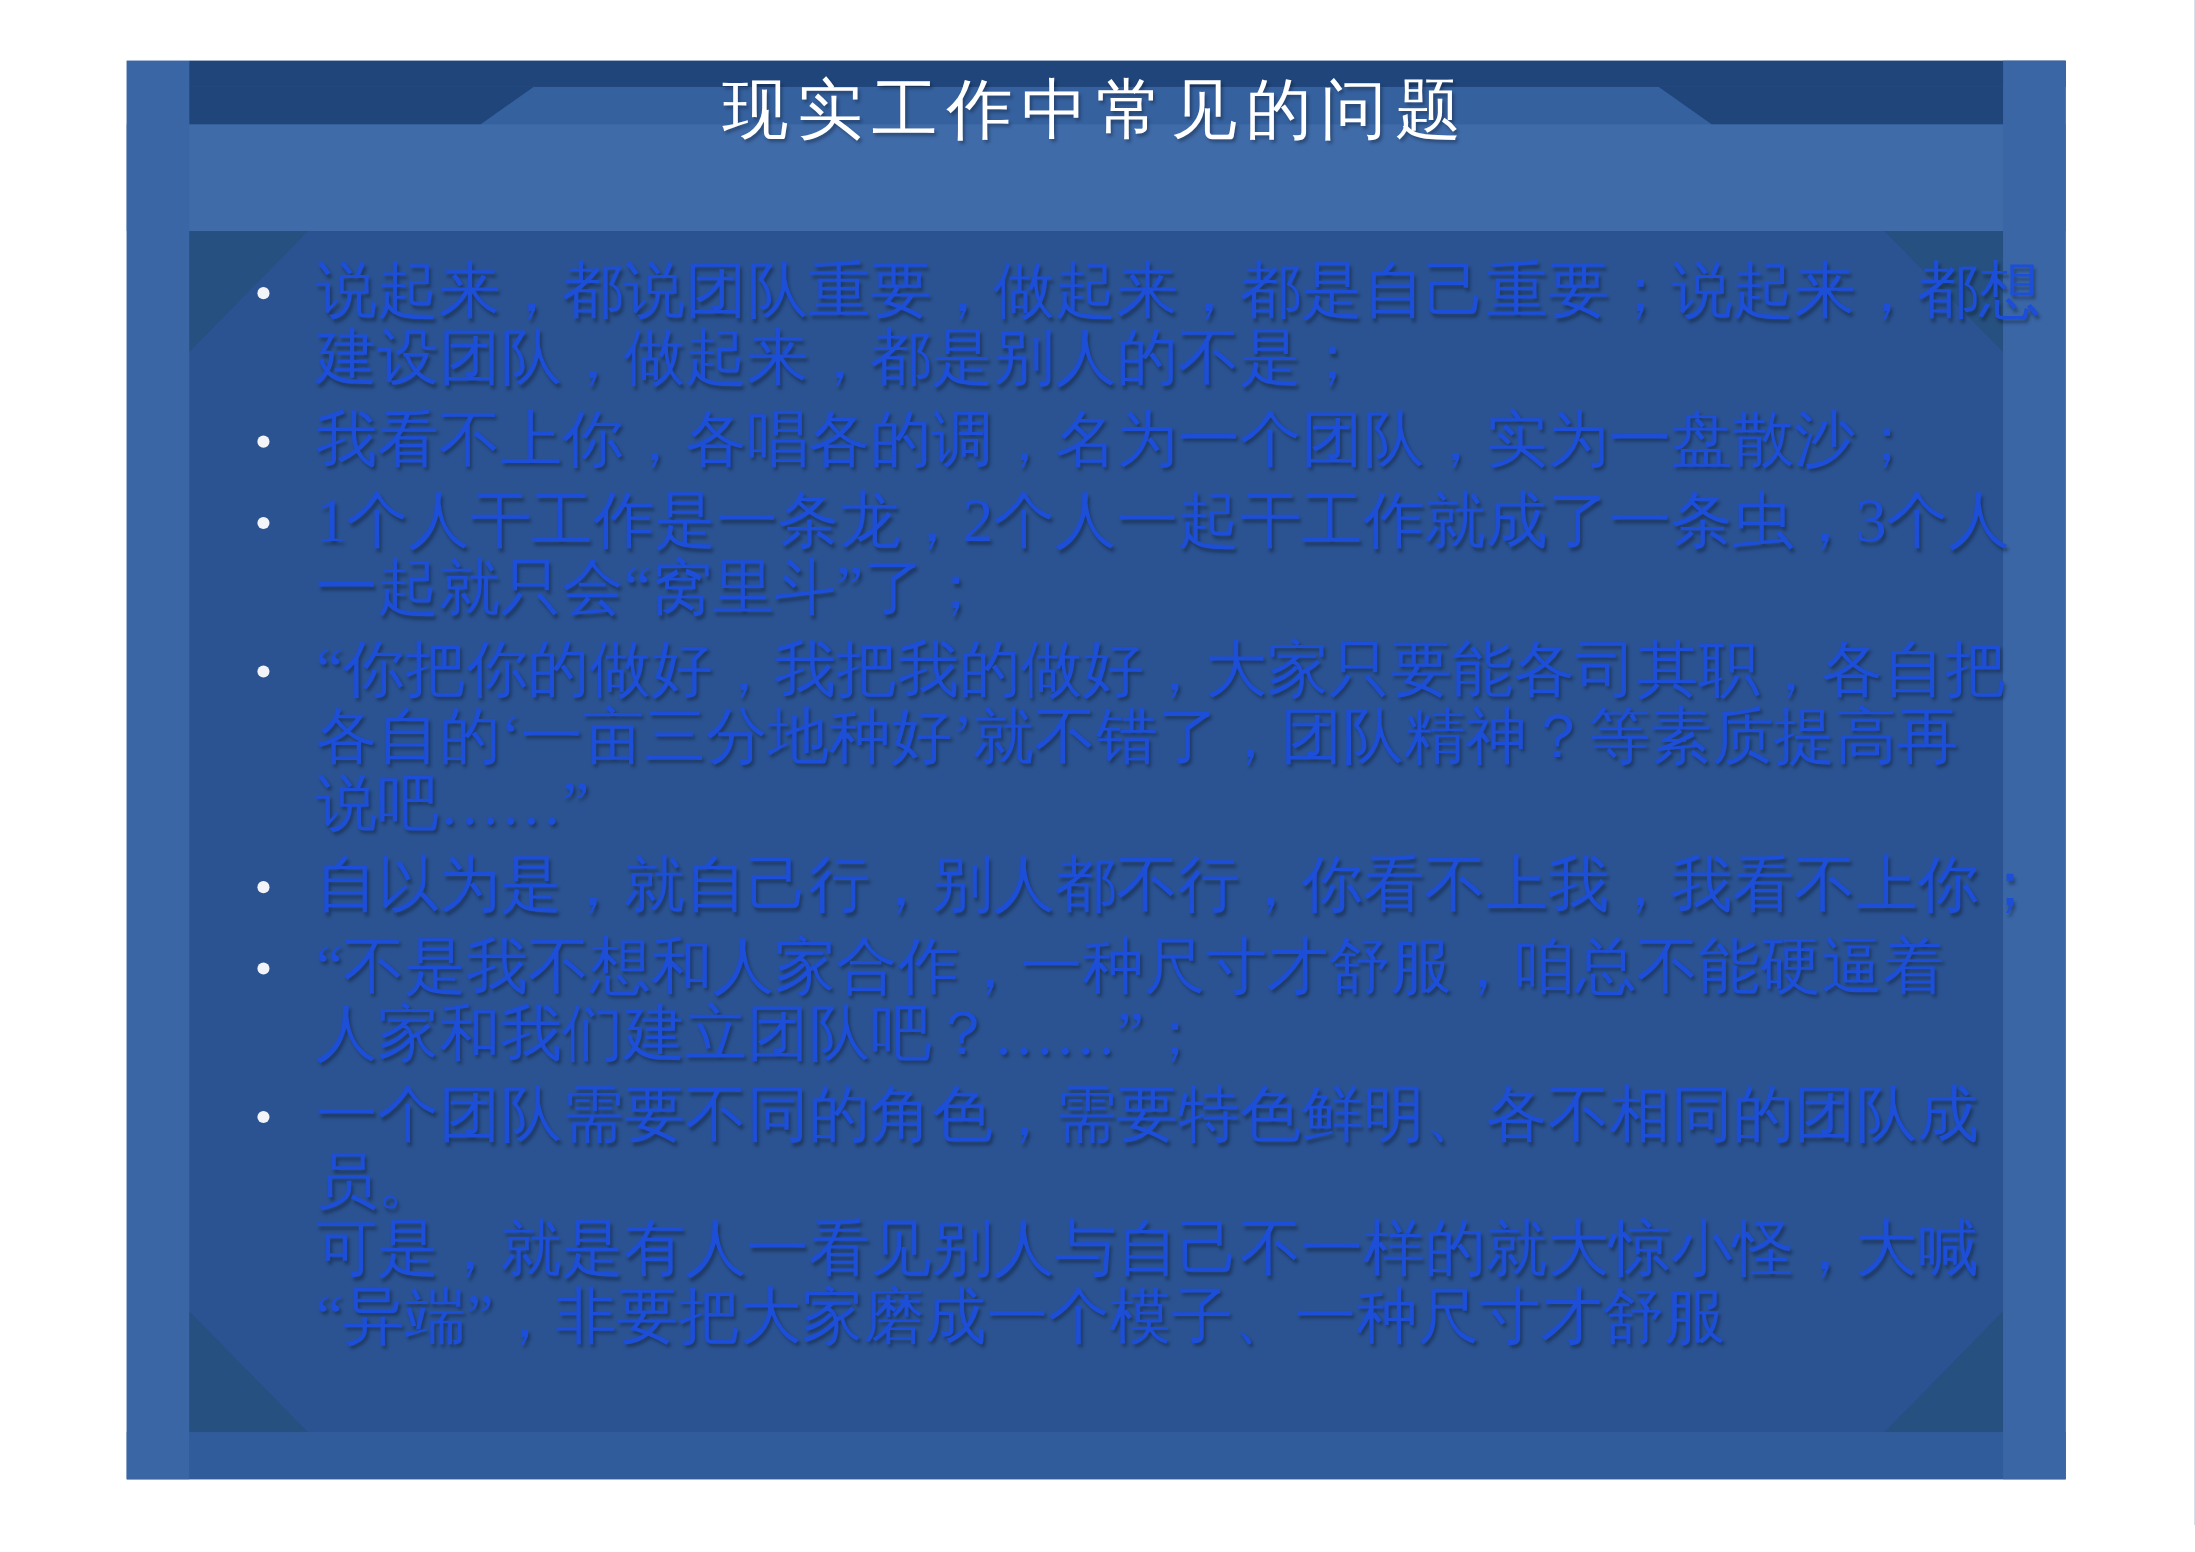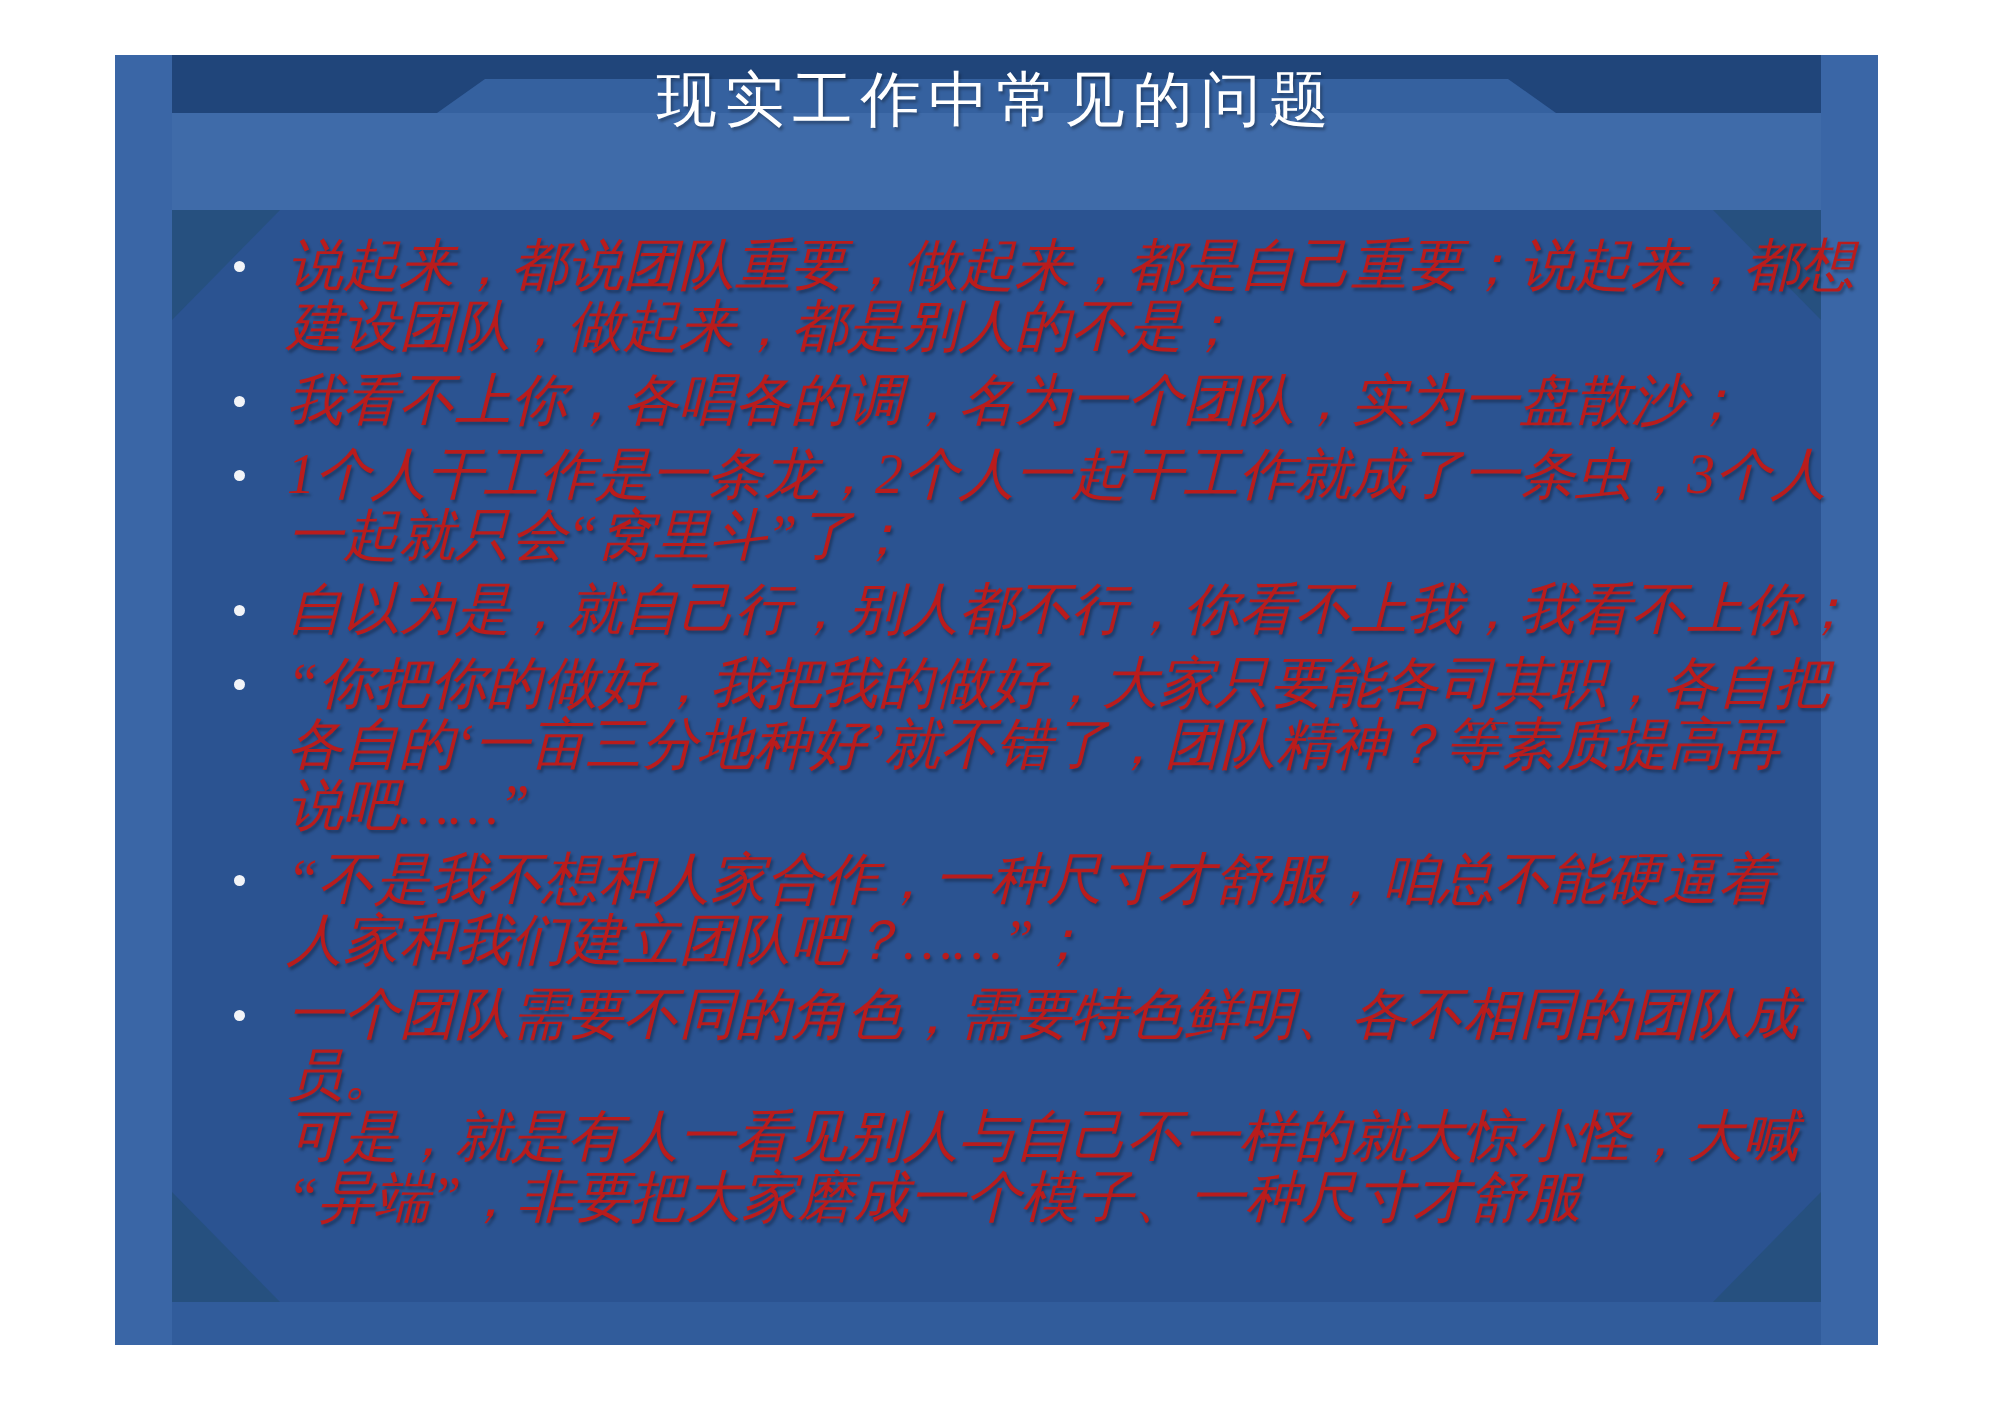--- a/index.html
+++ b/index.html
@@ -56,26 +56,25 @@
     flex: 0 0 11px;
     width: 11px;
     height: 11px;
     margin-left: 62px;
     margin-right: 42px;
     margin-top: 26px;
     border-radius: 50%;
     background: #f2f4f8;
   }
   .bullet-text {
-    color: #b91c1c;
+    color: #1d4ed8;
     font-size: 56px;
     line-height: 61px;
     white-space: pre-line;
     text-shadow: 2px 3px 3px rgba(0,0,0,0.30);
-    font-style: italic;
   }
 </style>
 </head>
 <body>
 
 <div class="canvas">
   <div class="slide">
 
     <svg class="slide-bg" viewBox="0 0 1763 1290" preserveAspectRatio="none" aria-hidden="true">
       <rect x="0" y="0" width="1763" height="1290" fill="#35619f"></rect>
@@ -109,28 +108,28 @@
       </div>
 
       <div class="bullet-item">
         <span class="bullet-dot"></span>
         <span class="bullet-text">1个人干工作是一条龙，2个人一起干工作就成了一条虫，3个人
 一起就只会“窝里斗”了；</span>
       </div>
 
       <div class="bullet-item">
         <span class="bullet-dot"></span>
-        <span class="bullet-text">自以为是，就自己行，别人都不行，你看不上我，我看不上你；</span>
+        <span class="bullet-text">“你把你的做好，我把我的做好，大家只要能各司其职，各自把
+各自的‘一亩三分地种好’就不错了，团队精神？等素质提高再
+说吧……”</span>
       </div>
 
       <div class="bullet-item">
         <span class="bullet-dot"></span>
-        <span class="bullet-text">“你把你的做好，我把我的做好，大家只要能各司其职，各自把
-各自的‘一亩三分地种好’就不错了，团队精神？等素质提高再
-说吧……”</span>
+        <span class="bullet-text">自以为是，就自己行，别人都不行，你看不上我，我看不上你；</span>
       </div>
 
       <div class="bullet-item">
         <span class="bullet-dot"></span>
         <span class="bullet-text">“不是我不想和人家合作，一种尺寸才舒服，咱总不能硬逼着
 人家和我们建立团队吧？……”；</span>
       </div>
 
 
       <div class="bullet-item">

